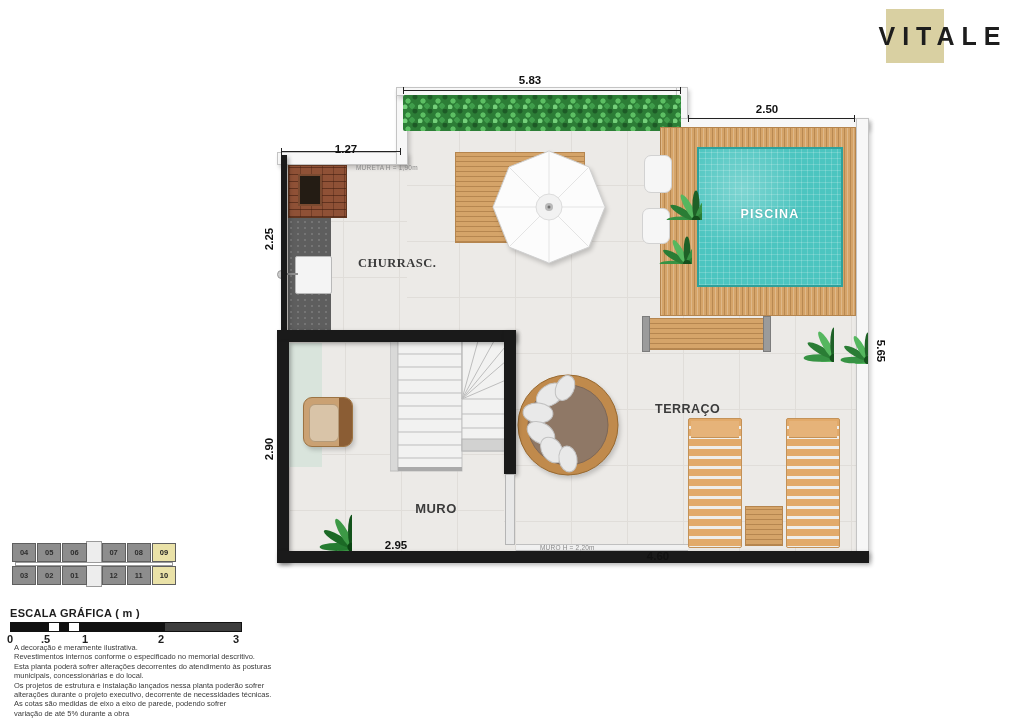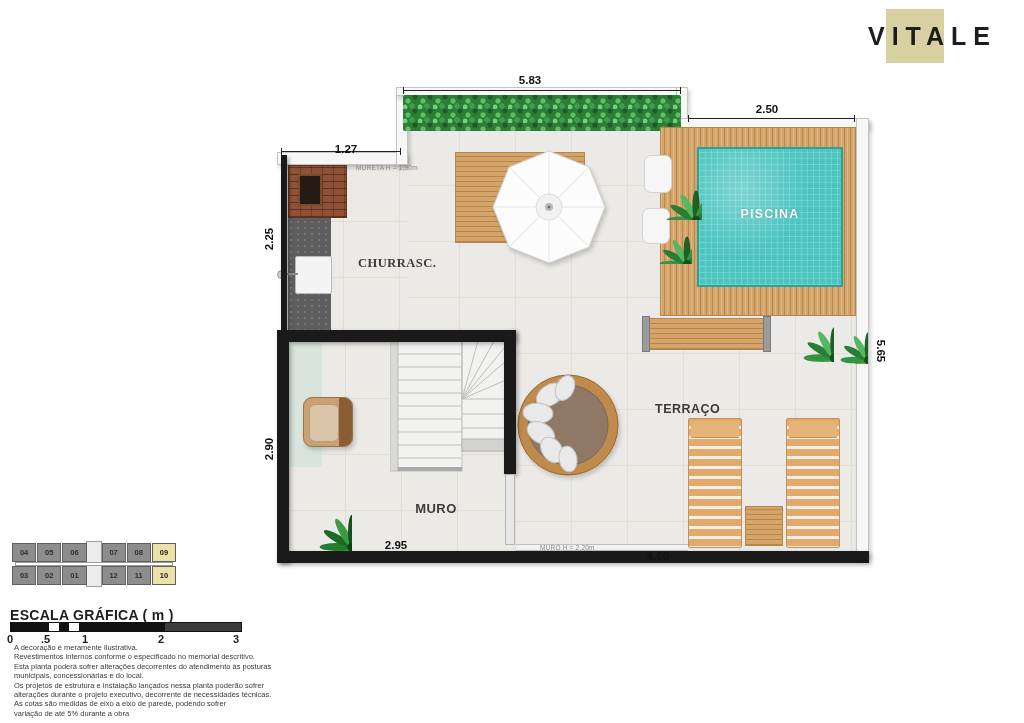--- a/index.html
+++ b/index.html
@@ -7,21 +7,21 @@
     --hedge-green:#2c7d36; --wall-black:#1a1a1a; --floor-tile:#eceae7;
     --keyplan-gray:#8d8d8d; --keyplan-highlight:#eae2a8;
   }
   html,body{margin:0;padding:0;background:#fff;}
   body{font-family:"Liberation Sans",sans-serif;color:#1d1d1d;}
   .stage{position:relative;width:1024px;height:723px;background:#fff;overflow:hidden;}
   .abs{position:absolute;}
 
   .page-title{left:14px;top:12px;font-size:15px;font-weight:bold;letter-spacing:.3px;white-space:nowrap;}
   .brand-square{left:886px;top:9px;width:58px;height:54px;background:var(--brand-beige);}
-  .brand-text{left:868px;top:22px;width:150px;font-size:25px;font-weight:800;letter-spacing:7px;white-space:nowrap;}
+  .brand-text{left:868px;top:22px;width:150px;font-size:25px;font-weight:800;letter-spacing:7px;white-space:nowrap;text-align:center;}
 
   
   .floor{background:var(--floor-tile);
     background-image:linear-gradient(#e0ddd9 1px,transparent 1px),linear-gradient(90deg,#e0ddd9 1px,transparent 1px);
     background-size:56px 56px;}
   .band{background:#f7f7f7;border:1px solid #c4c4c4;box-shadow:2px 3px 4px rgba(0,0,0,.18);box-sizing:border-box;}
   .wallb{background:var(--wall-black);box-shadow:2px 2px 4px rgba(0,0,0,.3);}
   .rug{background:#d9e4dc;}
   .counter{background:#5e5e5e;background-image:radial-gradient(circle 1px at 3px 4px,rgba(255,255,255,.14) 0 1px,transparent 1px);background-size:7px 6px;}
   .brick{background:#8f5136;background-image:repeating-linear-gradient(0deg,rgba(60,25,12,.55) 0 1px,transparent 1px 7px),repeating-linear-gradient(90deg,rgba(60,25,12,.35) 0 1px,transparent 1px 11px);border:1px solid #5f3categories;border:1px solid #5f351f;box-sizing:border-box;}
@@ -77,21 +77,21 @@
   .kp-corevert{left:76px;top:0;width:16px;height:46px;background:#ededed;border:1px solid #9a9a9a;box-sizing:border-box;}
   .kp-row{left:2px;width:164px;height:19px;display:flex;gap:1px;}
   .kp-row.top{top:2px;} .kp-row.bot{top:25px;}
   .kp-cell{flex:1;background:var(--keyplan-gray);border:1px solid #5f5f5f;box-sizing:border-box;
     display:flex;align-items:center;justify-content:center;font-size:7.5px;font-weight:bold;color:#2e2e2e;}
   .kp-cell.hl{background:var(--keyplan-highlight);color:#222;}
   .kp-gap{width:13px;flex:none;background:transparent;}
   .kp-corridor{left:5px;top:21px;width:158px;height:4px;background:#fff;border:1px solid #9a9a9a;box-sizing:border-box;}
 
   
-  .scale-title{left:10px;top:607px;font-size:14px;font-weight:bold;letter-spacing:.3px;white-space:nowrap;}
+  .scale-title{left:10px;top:607px;font-size:11px;font-weight:bold;letter-spacing:.3px;white-space:nowrap;}
   .sbar{left:10px;top:622px;width:230px;height:8px;border:1px solid #111;box-sizing:content-box;display:flex;}
   .sbar .seg{height:100%;}
   .stick{top:633px;font-size:11px;font-weight:bold;}
 
   .disclaimer{left:14px;top:643px;font-size:7.5px;line-height:9.4px;color:#3a3a3a;}
 
   .shadowed{filter:drop-shadow(2px 3px 2px rgba(0,0,0,.18));}
 </style>
 </head>
 <body>

